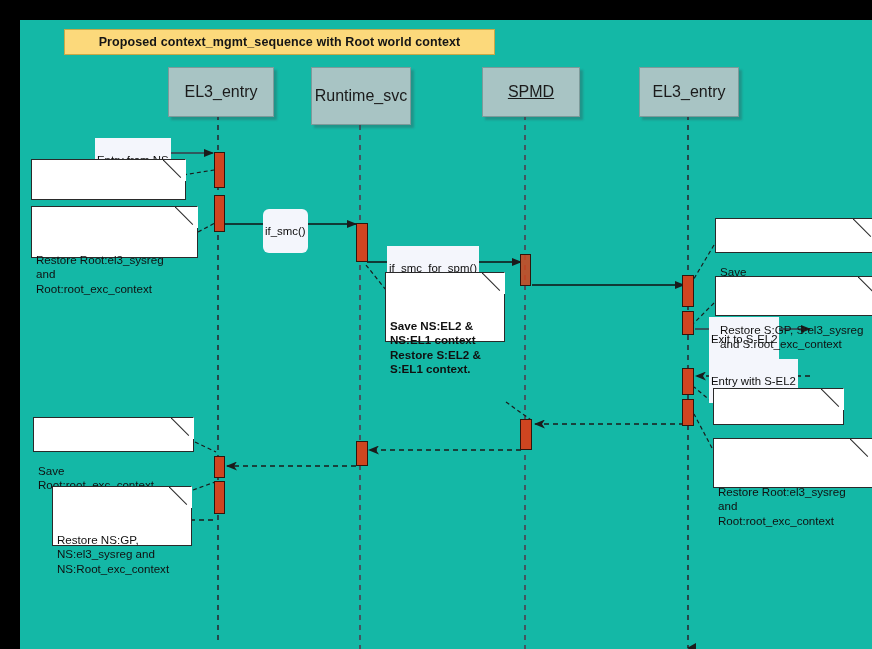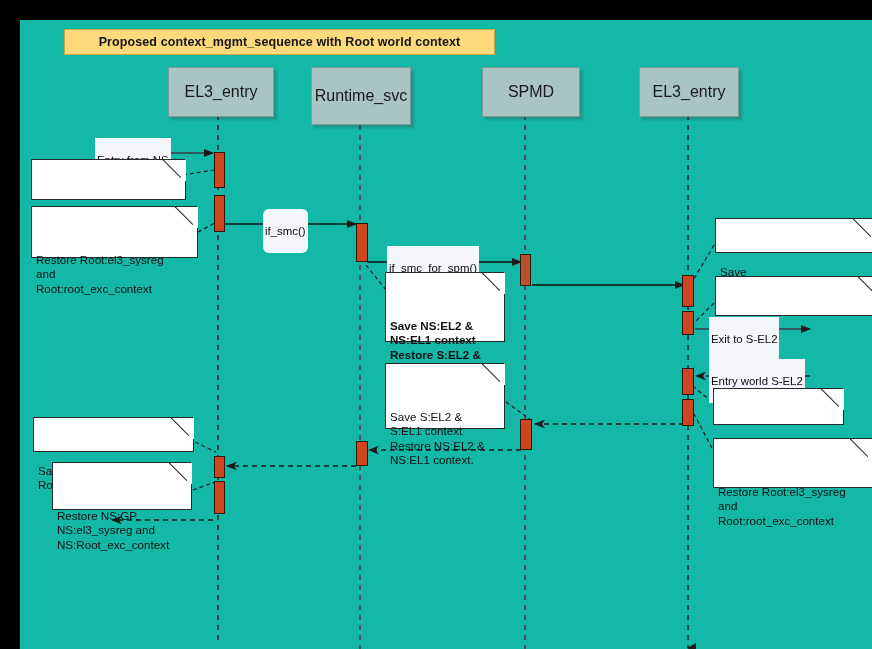--- a/index.html
+++ b/index.html
@@ -190,21 +190,21 @@
   <div class="title-banner" style="left:44px; top:9px; width:431px; height:26px;">
     <span>Proposed context_mgmt_sequence with Root world context</span>
   </div>
 
   <div class="participant" style="left:148px; top:47px; width:106px; height:50px;">
     <span>EL3_entry</span>
   </div>
   <div class="participant" style="left:291px; top:47px; width:100px; height:58px;">
     <span>Runtime_svc</span>
   </div>
-  <div class="participant" style="left:462px; top:47px; width:98px; height:50px;">
+  <div class="participant" style="left:462px; top:47px; width:98px; height:50px;text-decoration:underline;">
     <span>SPMD</span>
   </div>
   <div class="participant" style="left:619px; top:47px; width:100px; height:50px;">
     <span>EL3_entry</span>
   </div>
 
   <div class="activation" style="left:194px; top:132px; width:11px; height:36px;"></div>
   <div class="activation" style="left:194px; top:175px; width:11px; height:37px;"></div>
   <div class="activation" style="left:194px; top:436px; width:11px; height:22px;"></div>
   <div class="activation" style="left:194px; top:461px; width:11px; height:33px;"></div>
@@ -217,21 +217,21 @@
 
   <div class="activation" style="left:662px; top:255px; width:12px; height:32px;"></div>
   <div class="activation" style="left:662px; top:291px; width:12px; height:24px;"></div>
   <div class="activation" style="left:662px; top:348px; width:12px; height:27px;"></div>
   <div class="activation" style="left:662px; top:379px; width:12px; height:27px;"></div>
 
   <div class="msg-label" style="left:75px; top:118px;">Entry from NS</div>
   <div class="msg-label" style="left:243px; top:189px;border-radius:6px;">if_smc()</div>
   <div class="msg-label" style="left:367px; top:226px;">if_smc_for_spm()</div>
   <div class="msg-label" style="left:689px; top:297px;">Exit to S-EL2</div>
-  <div class="msg-label" style="left:689px; top:339px;">Entry world S-EL2</div>
+  <div class="msg-label" style="left:689px; top:339px;">Entry with S-EL2</div>
 
   <div class="note" style="left:11px; top:139px; width:155px; height:41px;">
     <span class="dogear"></span>
     <span class="dogear-line"></span>
     <span>Save NS:GP and
 NS:Root_exc_context</span>
   </div>
 
   <div class="note" style="left:11px; top:186px; width:167px; height:52px;">
     <span class="dogear"></span>
@@ -252,30 +252,24 @@
 
   <div class="note" style="left:695px; top:198px; width:161px; height:35px;">
     <span class="dogear"></span>
     <span class="dogear-line"></span>
     <span>Save Root:root_exc_context</span>
   </div>
 
   <div class="note" style="left:695px; top:256px; width:166px; height:40px;">
     <span class="dogear"></span>
     <span class="dogear-line"></span>
-  </div>
-
-  <div class="note" style="left:365px; top:343px; width:120px; height:66px;">
-    <span class="dogear"></span>
-    <span class="dogear-line"></span>
-    <span>Save S:EL2 &amp;
-S:EL1 context
-Restore NS:EL2 &amp;
-NS:EL1 context.</span>
-  </div>
+    <span>Restore S:GP, S:el3_sysreg
+and S:root_exc_context</span>
+  </div>
+
 
   <div class="note" style="left:693px; top:368px; width:131px; height:37px;">
     <span class="dogear"></span>
     <span class="dogear-line"></span>
     <span>Save S:GP and
 S:root_exc_context</span>
   </div>
 
   <div class="note" style="left:693px; top:418px; width:160px; height:50px;">
     <span class="dogear"></span>
@@ -284,21 +278,21 @@
 and
 Root:root_exc_context</span>
   </div>
 
   <div class="note" style="left:13px; top:397px; width:161px; height:35px;">
     <span class="dogear"></span>
     <span class="dogear-line"></span>
     <span>Save Root:root_exc_context</span>
   </div>
 
-  <div class="note" style="left:32px; top:442px; width:140px; height:48px;">
+  <div class="note" style="left:32px; top:466px; width:140px; height:60px;">
     <span class="dogear"></span>
     <span class="dogear-line"></span>
     <span>Restore NS:GP,
 NS:el3_sysreg and
 NS:Root_exc_context</span>
   </div>
 
 </div>
 
 </body></html>

